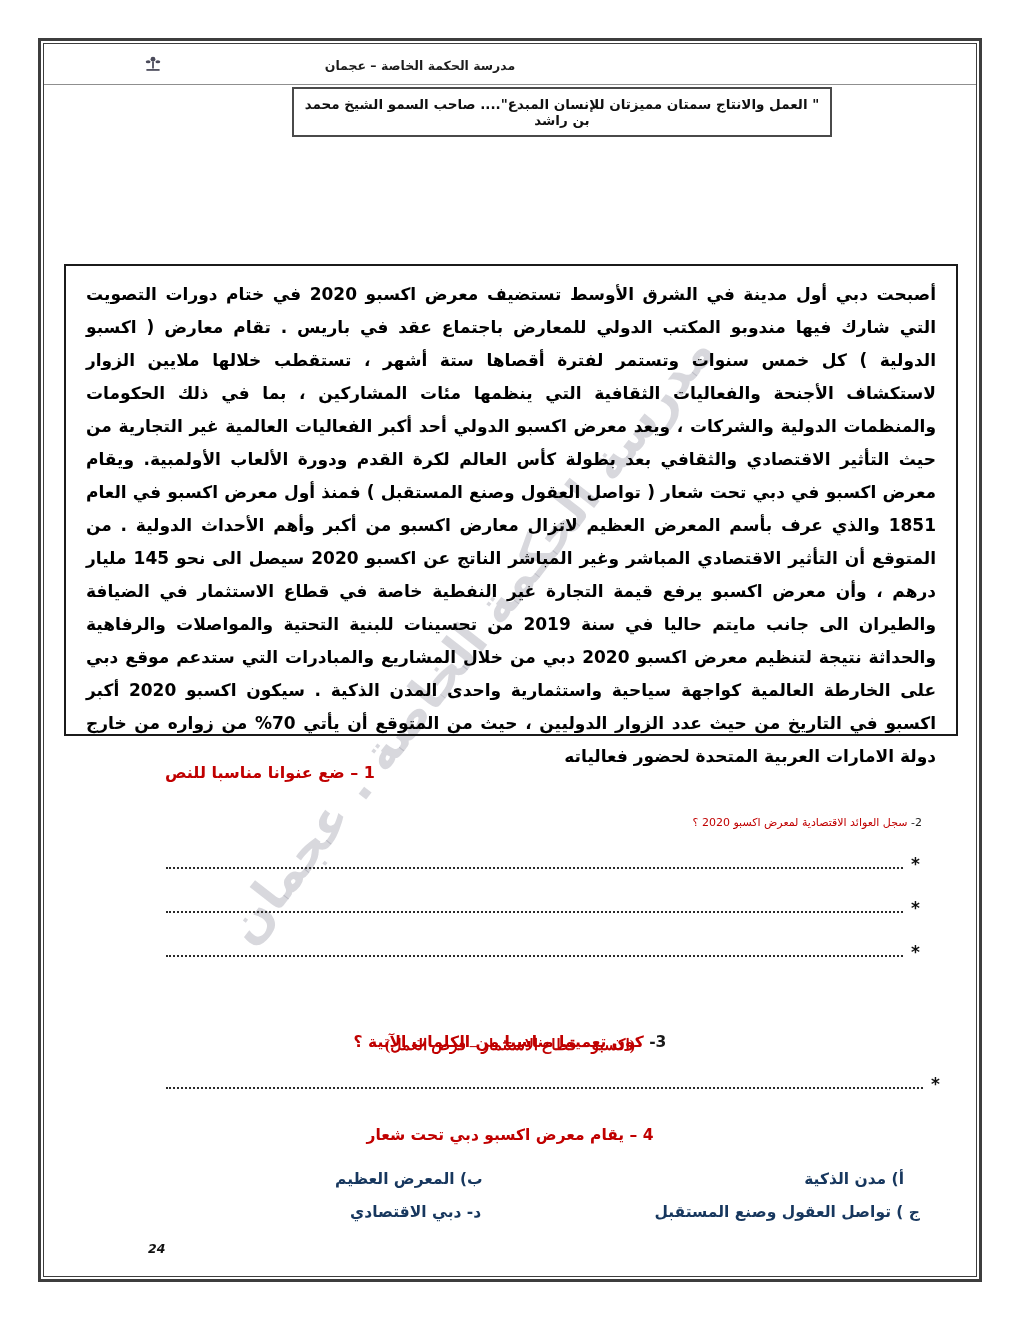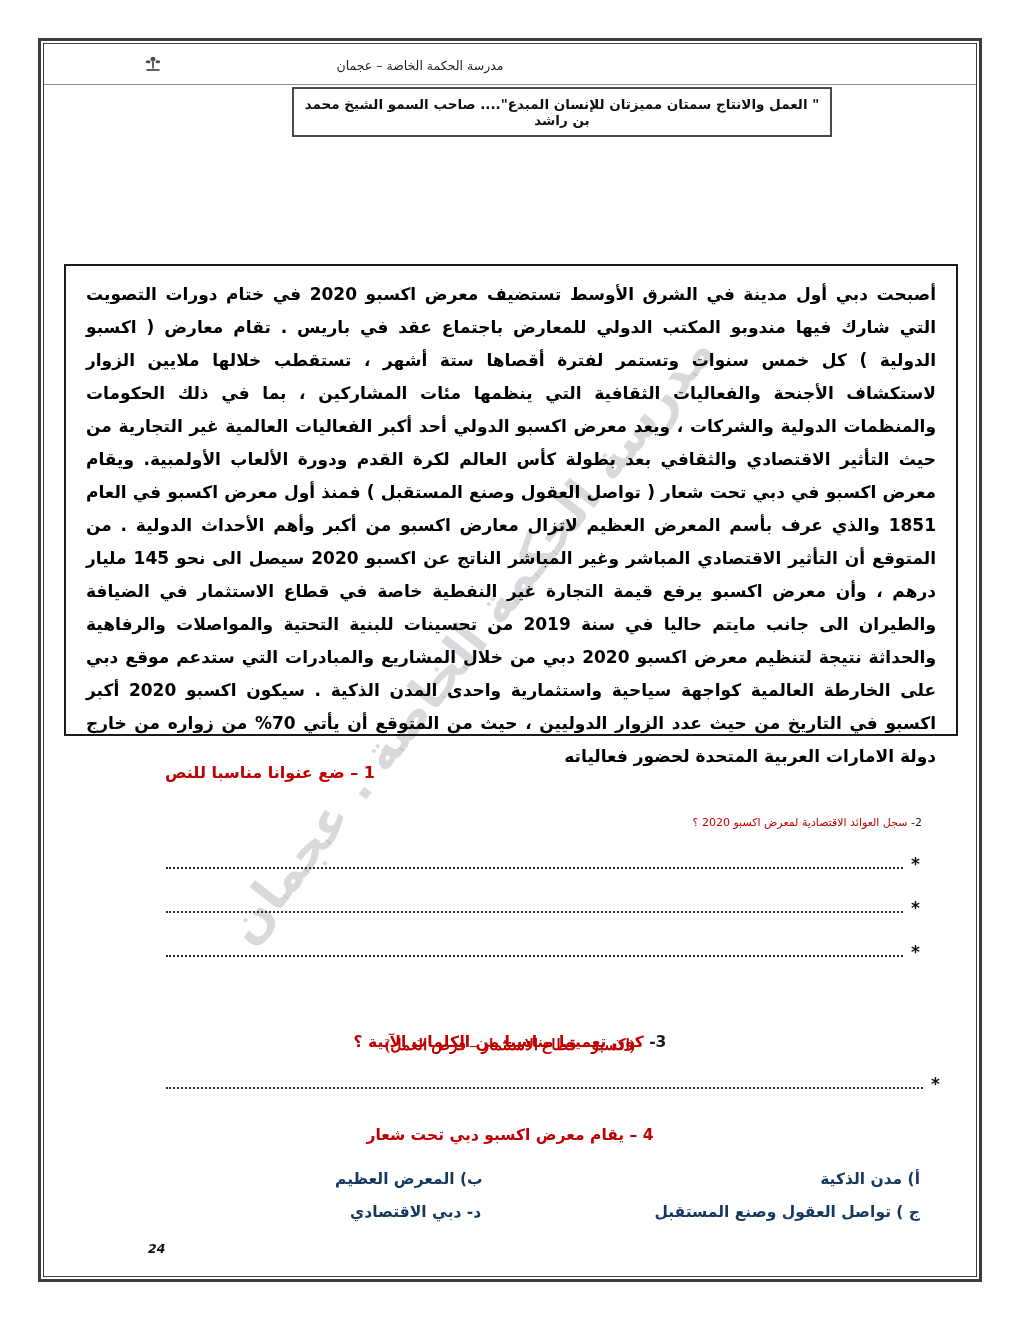--- a/index.html
+++ b/index.html
@@ -21,21 +21,21 @@
     position:absolute; left:30px; top:610px; width:880px;
     text-align:center; transform:rotate(-52deg); transform-origin:center;
     font-size:50px; font-weight:bold; letter-spacing:3px;
     color:rgba(135,135,148,0.32); direction:rtl; pointer-events:none;
     white-space:nowrap;
   }
 
   .header-logo { position:absolute; left:142px; top:52px; width:22px; height:22px; }
   .header-title {
     position:absolute; left:310px; top:58px; width:220px; text-align:center;
-    font-size:12.5px; font-weight:normal; color:#1c1c1c; direction:rtl; white-space:nowrap;
+    font-size:12.5px; font-weight:bold; color:#1c1c1c; direction:rtl; white-space:nowrap;
   }
   .header-rule { position:absolute; left:44px; top:84px; width:932px; border-top:1px solid #8f8f8f; }
 
   .quote-box {
     position:absolute; left:292px; top:87px; width:540px; height:50px;
     border:2px solid #4a4a4a; display:flex; align-items:center; justify-content:center;
     direction:rtl; font-weight:bold; font-size:13.5px; color:#101010;
     padding:0 10px; text-align:center;
   }
 
@@ -77,21 +77,21 @@
     direction:rtl; font-weight:bold; font-size:15.5px; white-space:nowrap;
   }
   .q3-title { top:1033px; }
   .q3-words { top:1036px; color:#c00000;font-family:Liberation Serif, serif; }
   .q4-title { top:1126px; color:#c00000; }
 
   .option {
     position:absolute; direction:rtl; font-weight:bold; font-size:15.5px;
     color:#17375e; white-space:nowrap;
   }
-  .opt-a { right:100px; top:1170px;margin-left:28px; }
+  .opt-a { right:116px; top:1170px;margin-left:28px; }
   .opt-b { left:335px;  top:1170px; }
   .opt-c { right:100px; top:1203px; }
   .opt-d { left:350px;  top:1203px; }
 
   .page-num { position:absolute; left:148px; top:1241px; font-weight:bold; font-size:12.5px; color:#111;font-style:italic; }
 </style>
 </head>
 <body>
 
 <div class="watermark">مدرسة الحكمة الخاصة . عجمان</div>

